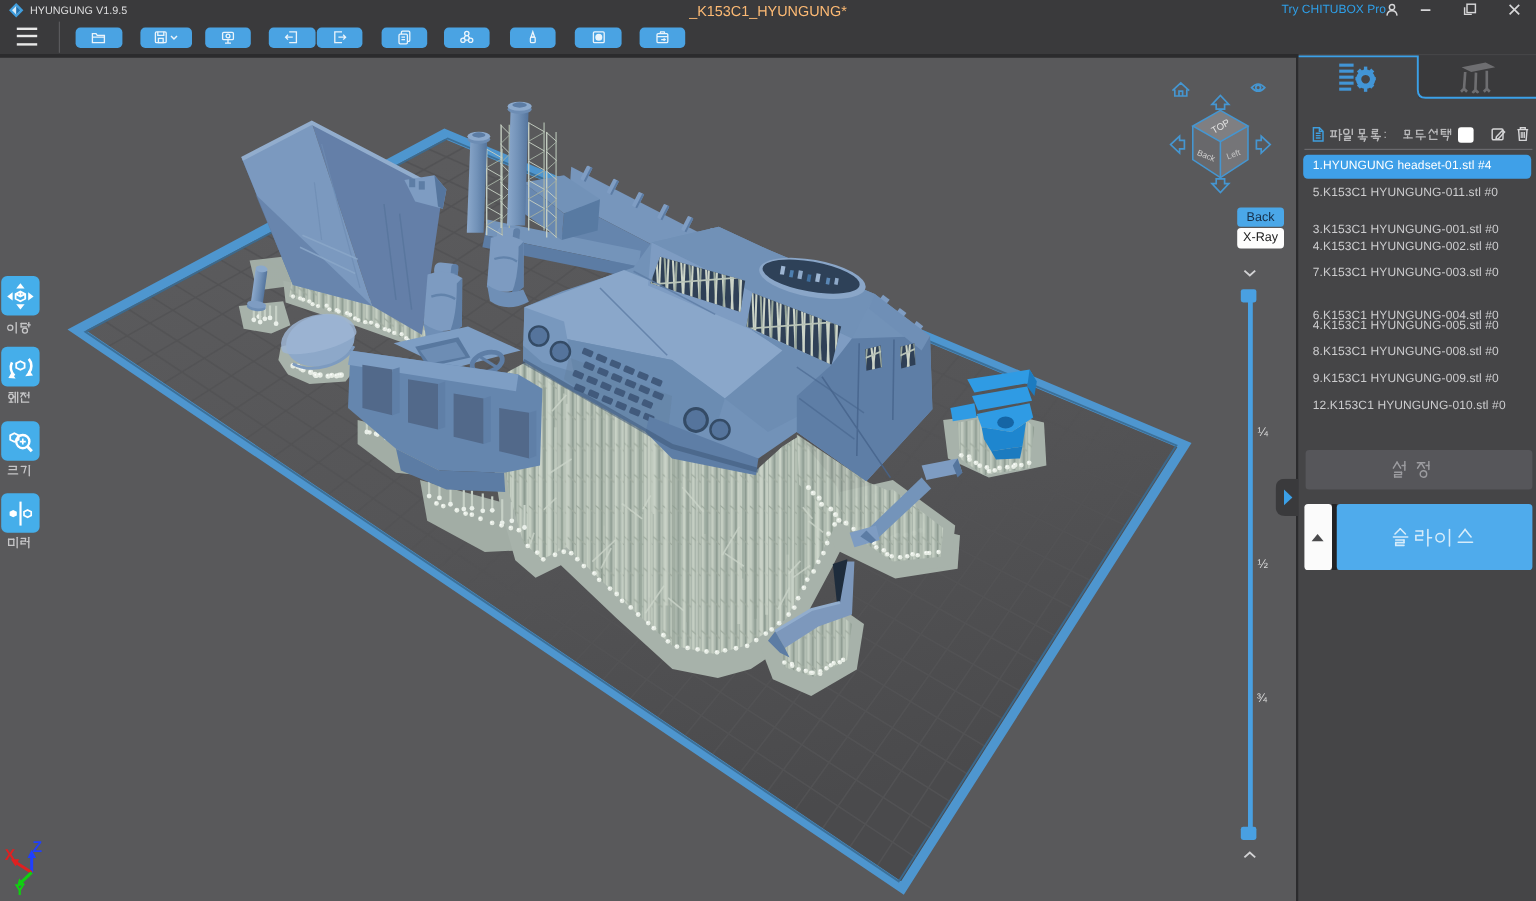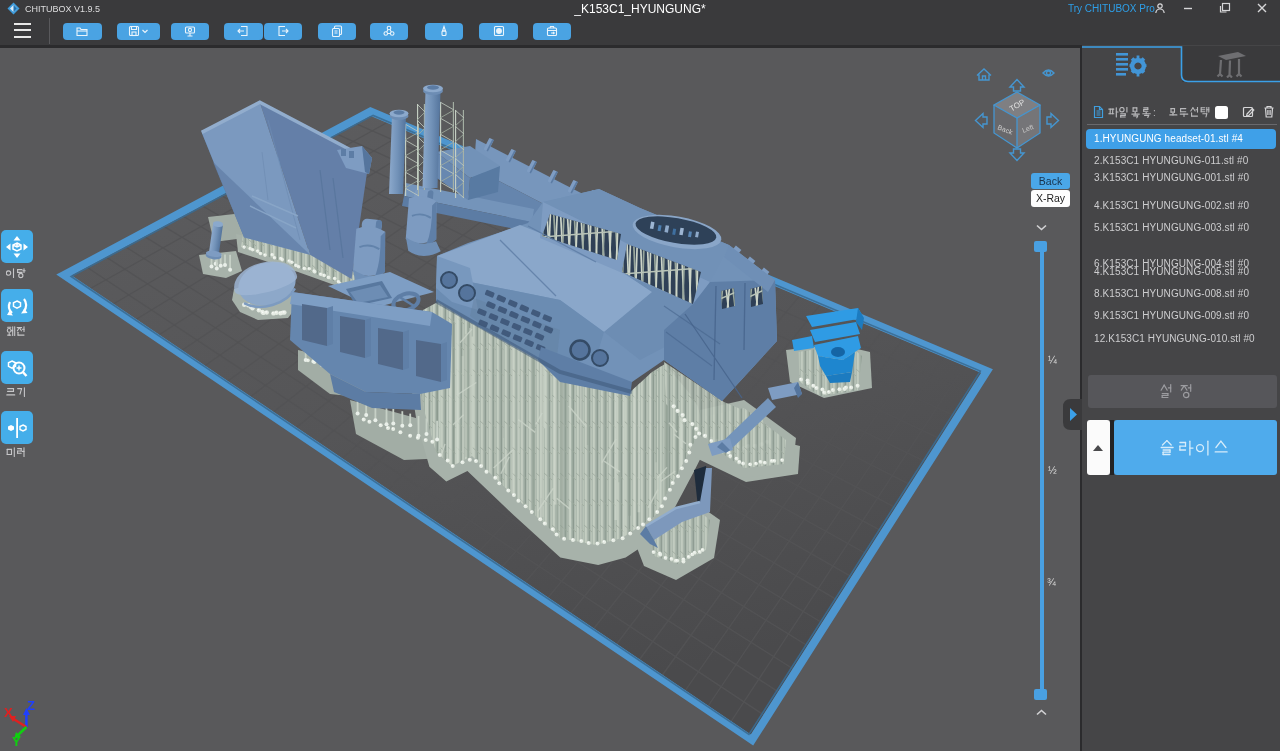--- a/index.html
+++ b/index.html
@@ -868,22 +868,22 @@
     <text x="4" y="717" fill="#e02020" font-size="13" font-weight="bold">X</text>
     <text x="12" y="746" fill="#10d010" font-size="13" font-weight="bold">Y</text>
 </svg>
 <div style="position:absolute;left:0;top:0;width:1280px;height:48px;background:#3a3a3c"></div>
 <div style="position:absolute;left:0;top:45px;width:1082px;height:3px;background:#2b2b2d"></div>
 <svg style="position:absolute;left:7px;top:2px" width="13" height="13" viewBox="0 0 13 13">
     <polygon points="6.5,0.5 12.5,6.5 6.5,12.5 0.5,6.5" fill="#3f9ede"></polygon>
     <polygon points="6.5,3 10,6.5 6.5,10 3,6.5" fill="#d8ecfa"></polygon>
     <polygon points="6.5,3 10,6.5 6.5,10" fill="#1e6fae"></polygon>
   </svg>
-<div style="position:absolute;left:25px;top:3.5px;font-size:9px;color:#dededf">CHITUBOX V1.9.5</div>
-<div style="position:absolute;left:560px;top:1.5px;width:160px;text-align:center;font-size:12px;color:#ffffff">_K153C1_HYUNGUNG*</div>
+<div style="position:absolute;left:25px;top:3.5px;font-size:9px;color:#dededf">HYUNGUNG V1.9.5</div>
+<div style="position:absolute;left:560px;top:1.5px;width:160px;text-align:center;font-size:12px;color:#fdba74">_K153C1_HYUNGUNG*</div>
 <div style="position:absolute;left:1068px;top:3px;font-size:10px;color:#2e9fe8">Try CHITUBOX Pro</div>
 <div style="position:absolute;left:1154px;top:2px">
     <svg width="12" height="12" viewBox="0 0 12 12" style="display:block">
       <g stroke="#d6d6d8" stroke-width="1.2" fill="none">
         <circle cx="6" cy="4" r="2.2"></circle>
         <path d="M1.8,11 q0.5,-4 4.2,-4 q3.7,0 4.2,4"></path>
       </g>
     </svg>
   </div>
 <div style="position:absolute;left:1182px;top:2px">
@@ -1308,24 +1308,24 @@
       <g stroke="#d6d6d8" stroke-width="1.2" fill="none">
         <path d="M1.5,3 h9 M4,3 v-1.5 h4 V3"></path>
         <path d="M2.5,3 l0.7,9 h5.6 l0.7,-9"></path>
         <path d="M4.7,5 v5 M6,5 v5 M7.3,5 v5" stroke-width="0.9"></path>
       </g>
     </svg>
   </div>
 <div style="position:absolute;left:1087px;top:124px;width:190px;height:1px;background:#69696d"></div>
 <div style="position:absolute;left:1086px;top:129px;width:190px;height:19.5px;background:#3fa0e8;border-radius:4px"></div>
 <div class="li" style="top:132.5px;color:#fff">1.HYUNGUNG headset-01.stl #4</div>
-<div class="li" style="top:155.4px">2.K153C1 HYUNGUNG-011.stl #0</div>
-<div class="li" style="top:172px">3.K153C1 HYUNGUNG-001.stl #0</div>
+<div class="li" style="top:155.4px">5.K153C1 HYUNGUNG-011.stl #0</div>
+<div class="li" style="top:186px">3.K153C1 HYUNGUNG-001.stl #0</div>
 <div class="li" style="top:199.7px">4.K153C1 HYUNGUNG-002.stl #0</div>
-<div class="li" style="top:221.9px">5.K153C1 HYUNGUNG-003.stl #0</div>
+<div class="li" style="top:221.9px">7.K153C1 HYUNGUNG-003.stl #0</div>
 <div class="li" style="top:258px">6.K153C1 HYUNGUNG-004.stl #0</div>
 <div class="li" style="top:266.2px">4.K153C1 HYUNGUNG-005.stl #0</div>
 <div class="li" style="top:288.3px">8.K153C1 HYUNGUNG-008.stl #0</div>
 <div class="li" style="top:310.4px">9.K153C1 HYUNGUNG-009.stl #0</div>
 <div class="li" style="top:332.6px">12.K153C1 HYUNGUNG-010.stl #0</div>
 <div style="position:absolute;left:1088px;top:375px;width:189px;height:33px;background:#56565a;border-radius:3px"></div>
 <div style="position:absolute;left:1160px;top:384px">
     <svg width="15" height="17" style="display:block">
       <g stroke="#9c9ca0" stroke-width="1.2" fill="none" stroke-linecap="round">
         <line x1="4.2" y1="1.1" x2="1.1" y2="6.2"></line>

